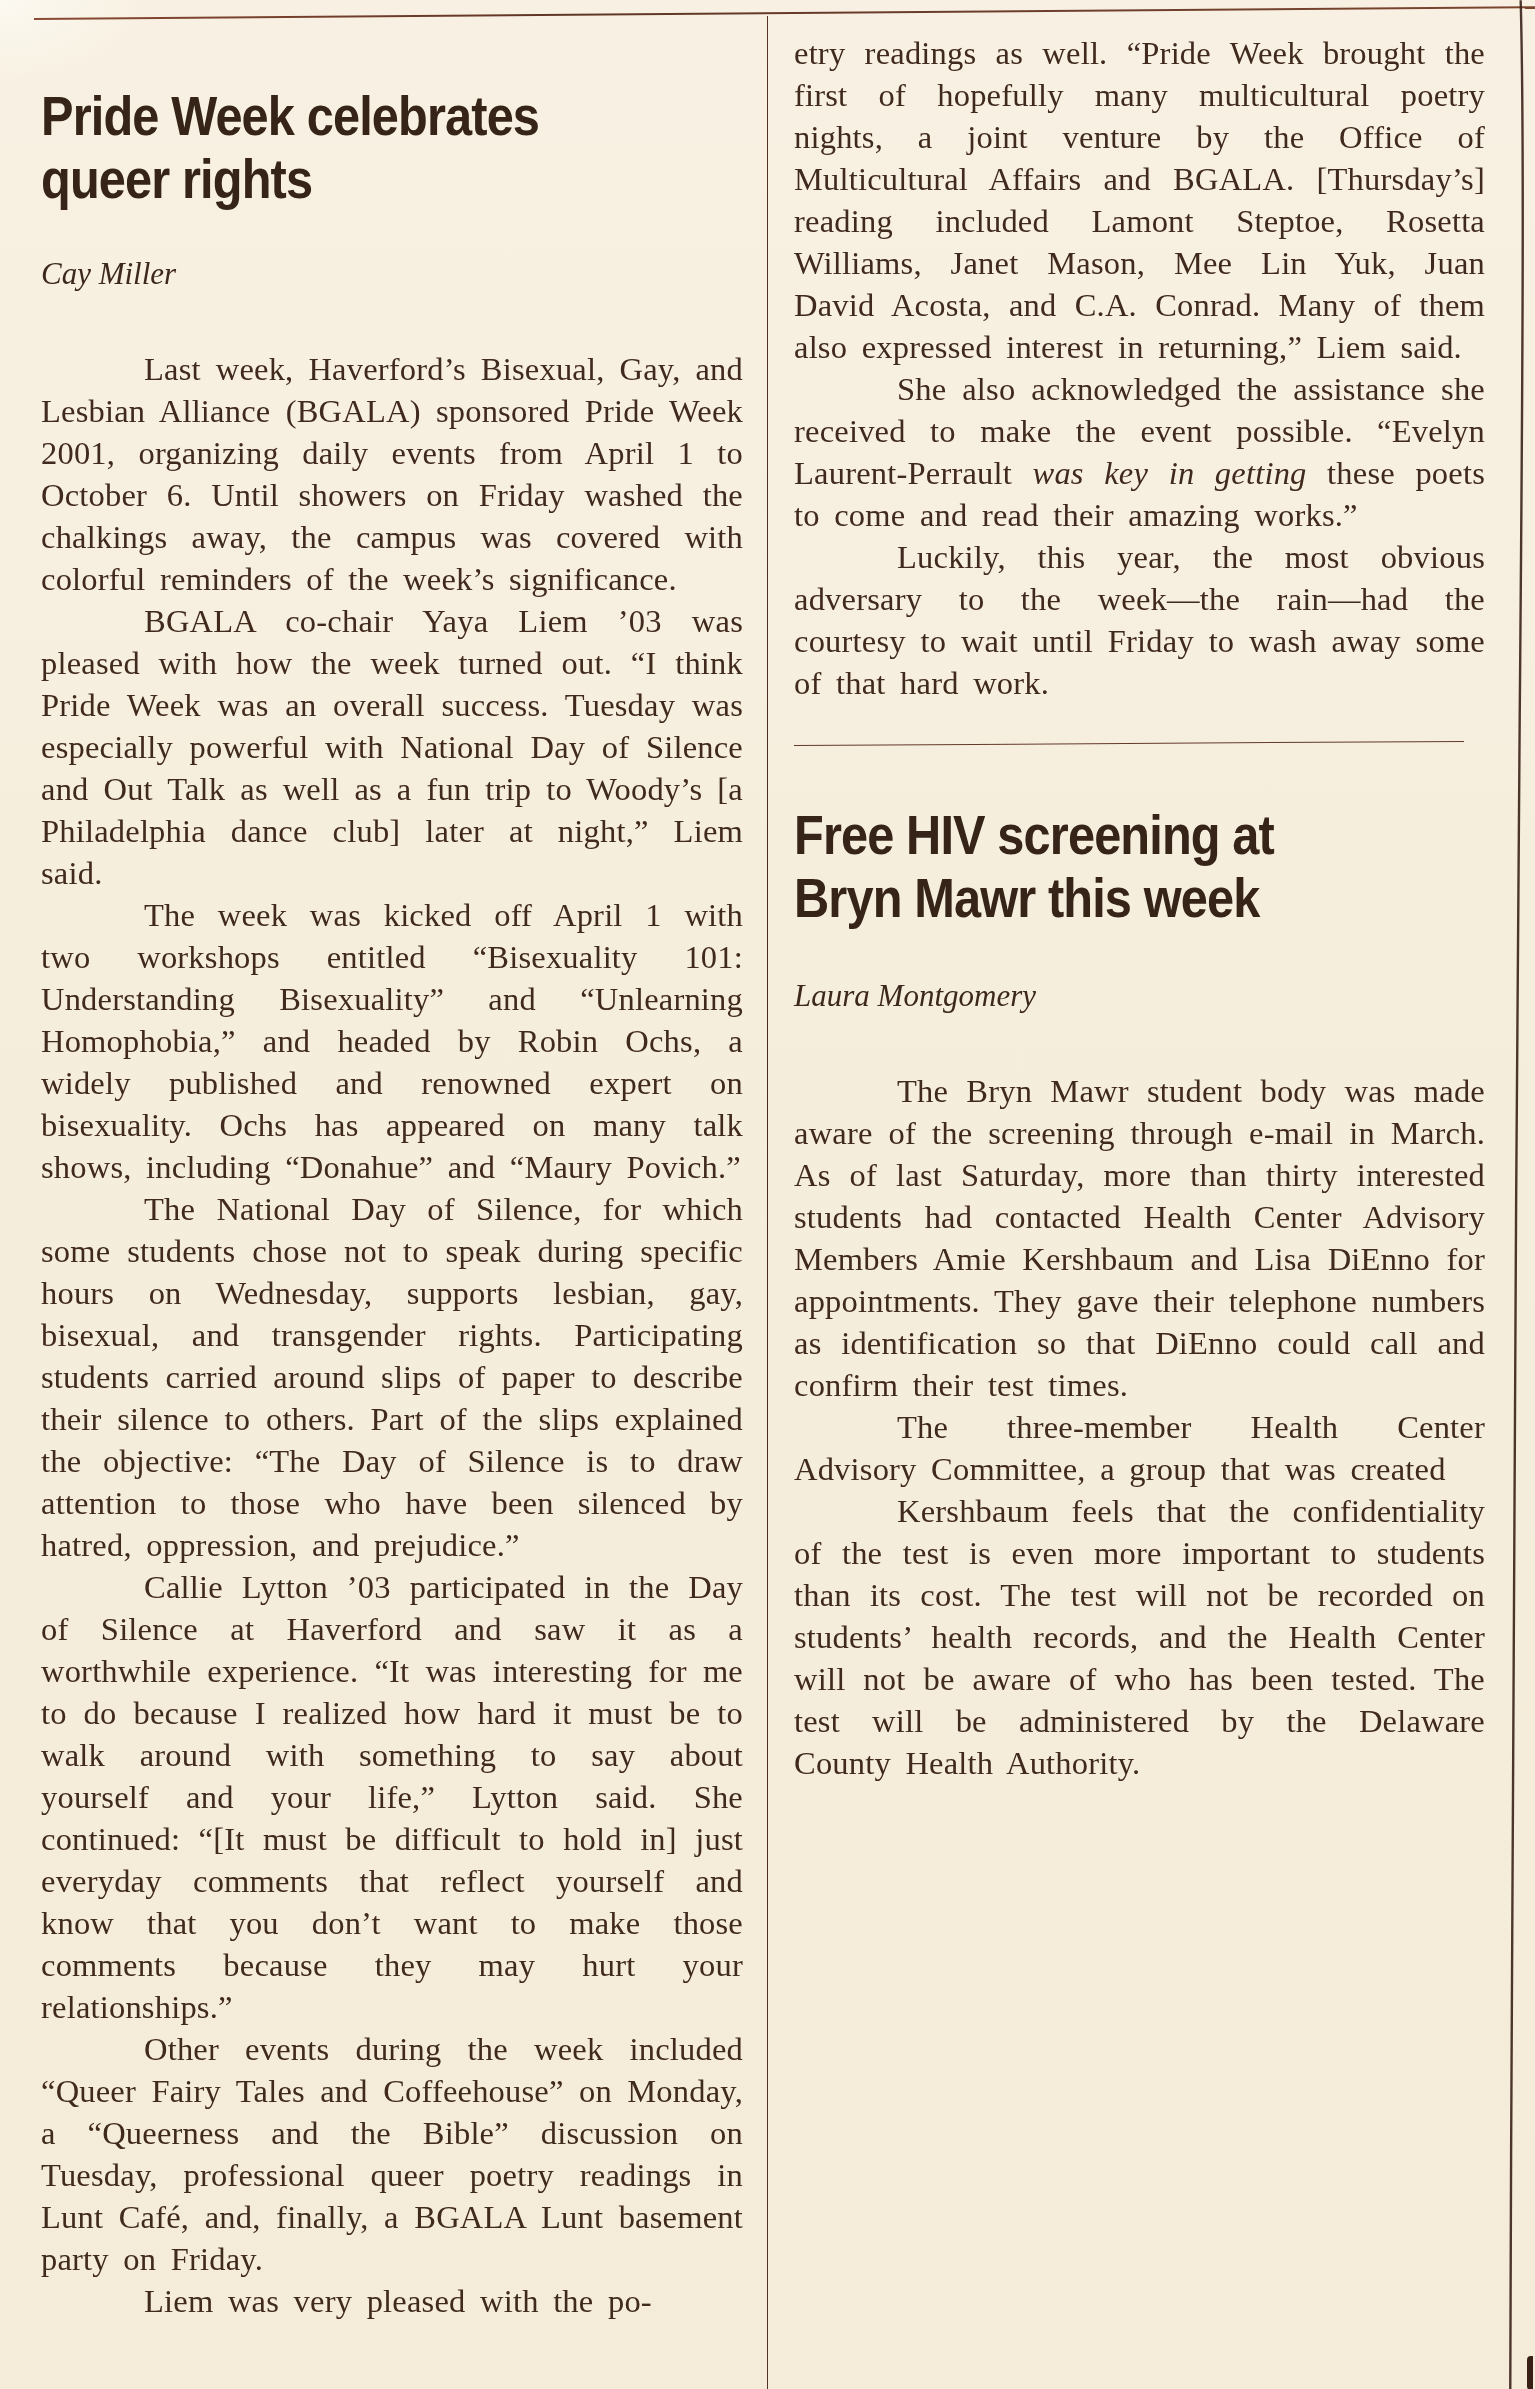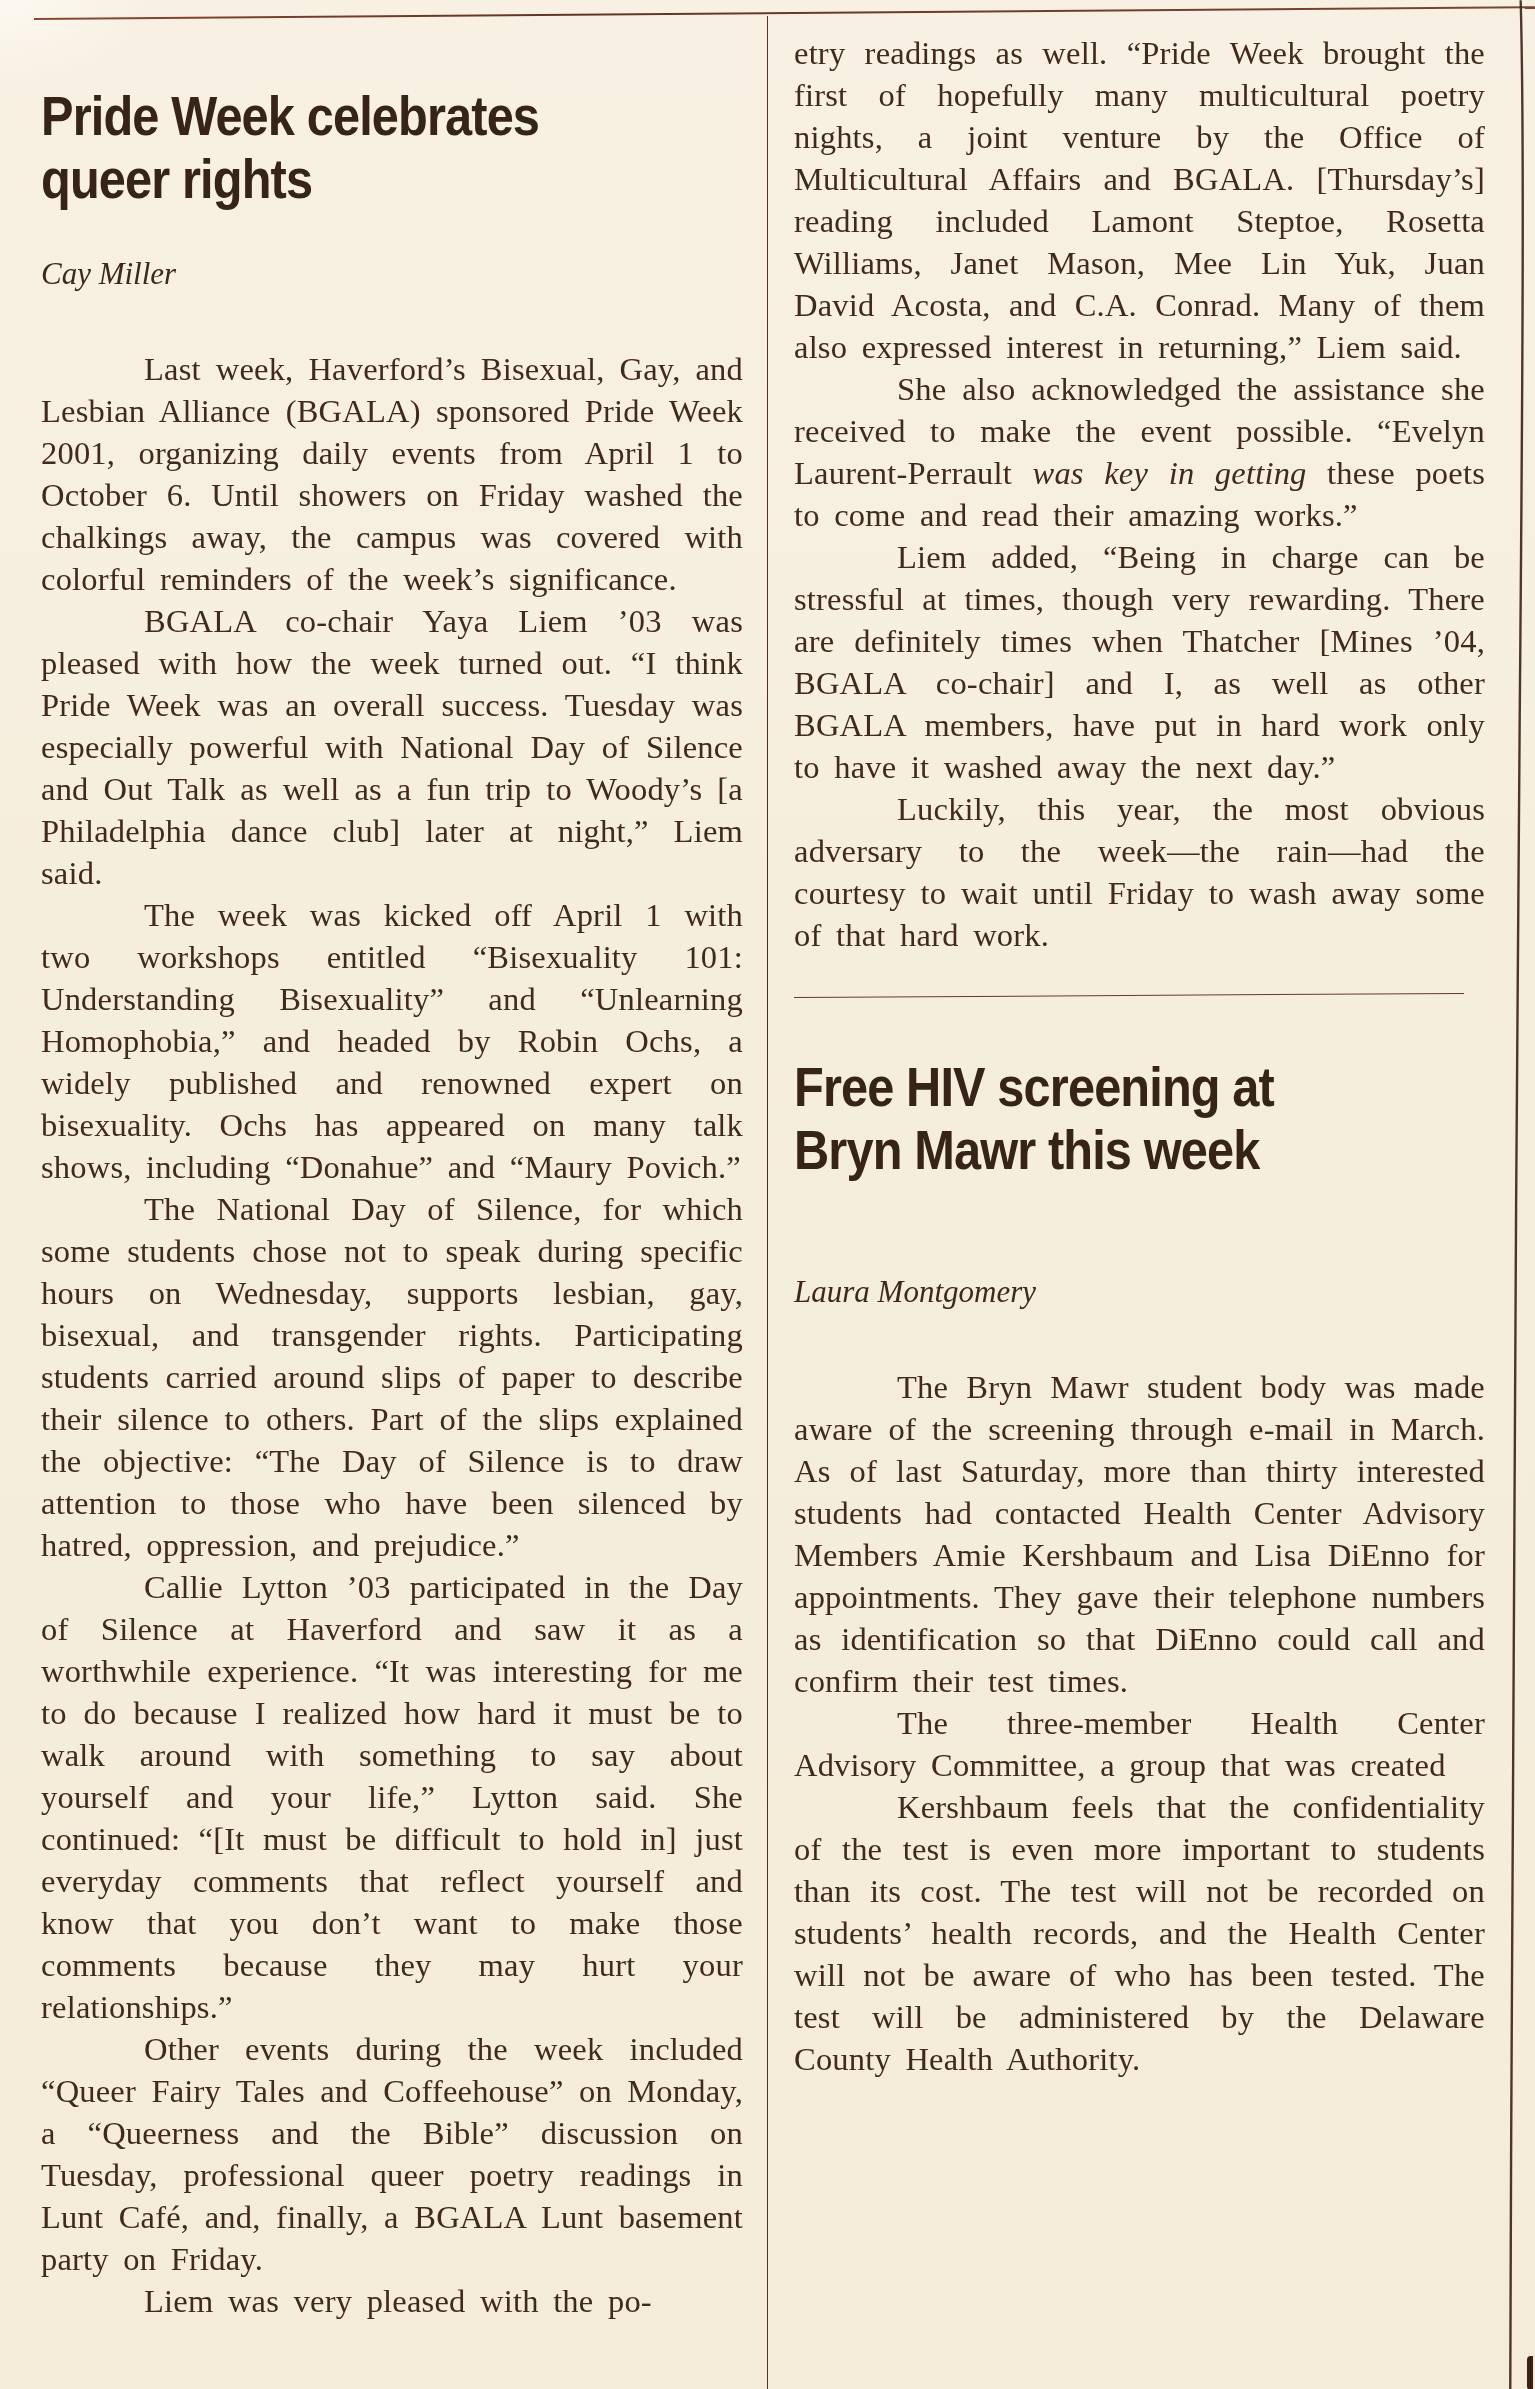--- a/index.html
+++ b/index.html
@@ -39,21 +39,21 @@
     font-size:56px;line-height:63px;letter-spacing:-1px;
     transform:scaleX(0.87);transform-origin:left top;
     margin:0;
   }
   .hl-line{display:block;white-space:nowrap;}
 
   .byline{
     font-style:italic;font-size:31px;line-height:37px;color:#3c281d;
     margin-top:45px;
   }
-  .right-col .byline{margin-top:92px;}
+  .right-col .byline{margin-top:48px;}
 
   .body-text{margin-top:56px;}
   .para{
     font-size:32.5px;line-height:42px;color:#40291d;
     text-align:justify;text-indent:103px;margin:0;
     word-spacing:6.2px;letter-spacing:0.2px;
     hyphens:auto;-webkit-hyphens:auto;
   }
   .para.no-indent{text-indent:0;}
   .para i{font-style:italic;}
@@ -93,21 +93,20 @@
         <p class="para">Other events during the week included “Queer Fairy Tales and Coffeehouse” on Monday, a “Queerness and the Bible” discussion on Tuesday, professional queer poetry readings in Lunt Café, and, finally, a BGALA Lunt basement party on Friday.</p>
         <p class="para">Liem was very pleased with the po-</p>
       </div>
   </div>
 
   <div class="col right-col">
     <p class="para no-indent">etry readings as well. “Pride Week brought the first of hopefully many multicultural poetry nights, a joint venture by the Office of Multicultural Affairs and BGALA. [Thursday’s] reading included Lamont Steptoe, Rosetta Williams, Janet Mason, Mee Lin Yuk, Juan David Acosta, and C.A. Conrad. Many of them also expressed interest in returning,” Liem said.</p>
     <p class="para"><span>She also acknowledged the assistance she received to make the event possible. “Evelyn Laurent-Perrault </span><i>was key in getting</i><span> these poets to come and read their amazing works.”</span></p>
     <div>
 
-    <p class="para">Liem added, “Being in charge can be stressful at times, though very rewarding. There are definitely times when Thatcher [Mines ’04, BGALA co-chair] and I, as well as other BGALA members, have put in hard work only to have it washed away the next day.”</p>
         <p class="para">Luckily, this year, the most obvious adversary to the week—the rain—had the courtesy to wait until Friday to wash away some of that hard work.</p>
       </div>
 
     <div class="article-rule"></div>
 
     <h1 class="headline headline2">
       <span class="hl-line">Free HIV screening at</span>
       <span class="hl-line">Bryn Mawr this week</span>
     </h1>
     <div class="byline">Laura Montgomery</div>

